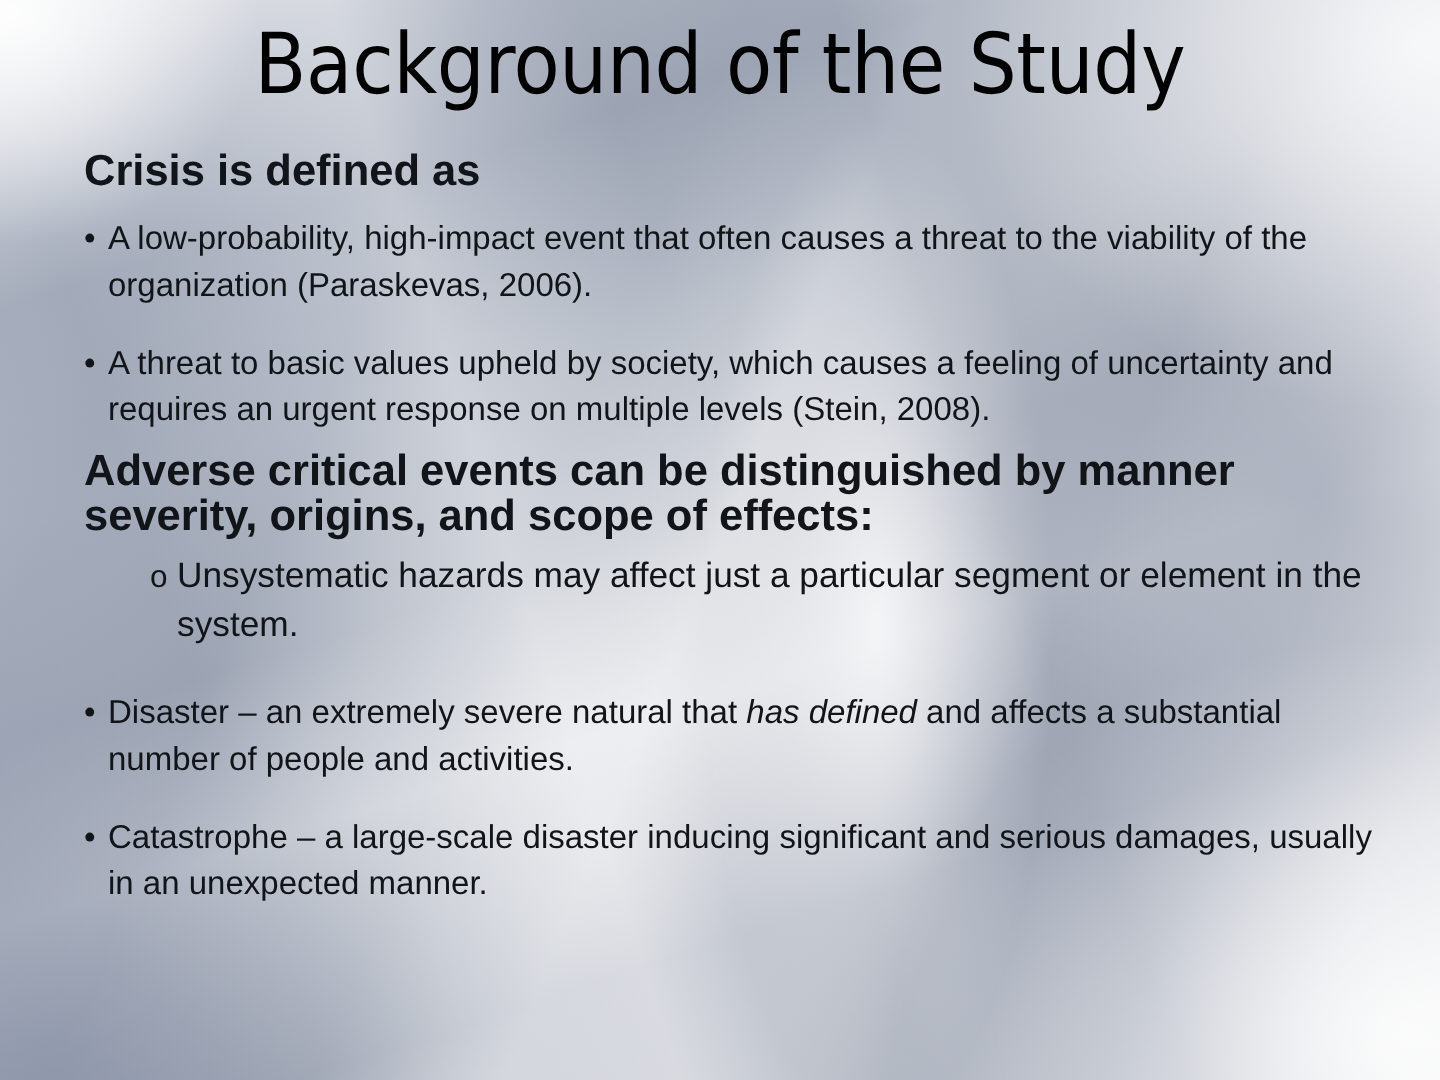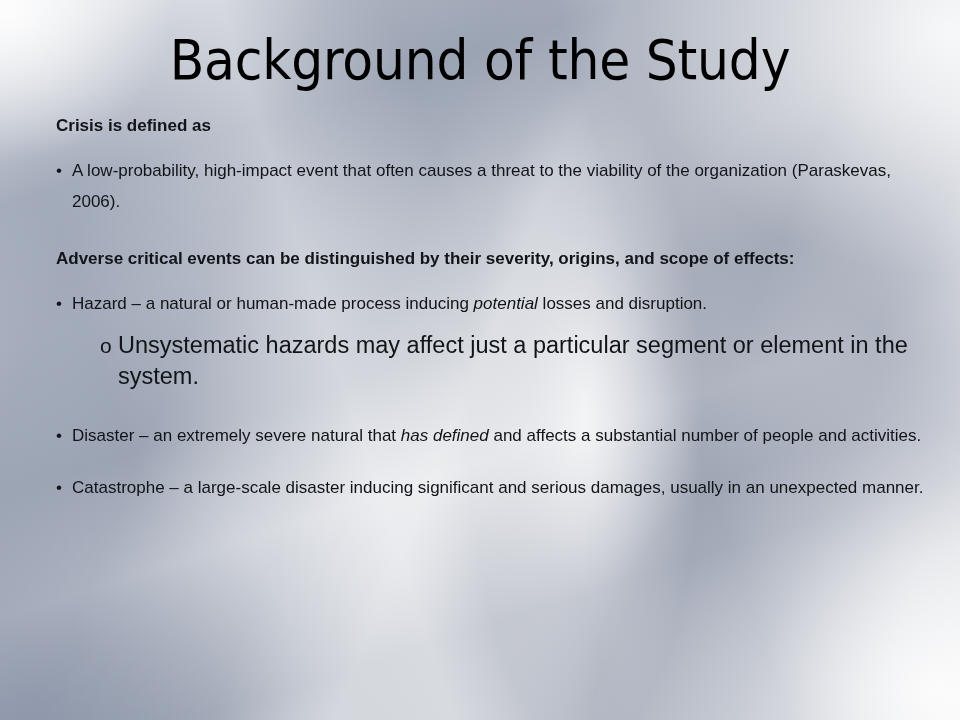--- a/index.html
+++ b/index.html
@@ -102,21 +102,21 @@
   #content {
     position: relative;
     z-index: 5;
     width: 960px;
     height: 720px;
   }
 
   .slide-title {
     position: absolute;
     left: 0;
-    top: 28px;
+    top: 12px;
     width: 960px;
     text-align: center;
     font-family: "Liberation Sans Narrow", "DejaVu Sans Condensed", "Liberation Sans", sans-serif;
     font-stretch: condensed;
     font-size: 56px;
     font-weight: 400;
     line-height: 64px;
     color: #000000;
     letter-spacing: -0.2px;
   }
@@ -126,32 +126,32 @@
     left: 56px;
     top: 95px;
     width: 868px;
     color: #111418;
     font-size: 23.5px;
     line-height: 30.5px;
   }
 
   .lvl0 {
     font-weight: bold;
-    margin: 16px 0 2px 0;
+    margin: 4px 0 2px 0;
     padding: 0;
-    font-size: 17px;
+    font-size: 29px;
     line-height: 30px;
   }
 
   .lvl1 {
     margin: 15px 0 3px 0;
     padding-left: 16px;
     text-indent: -16px;
     padding-right: 0;
-    font-size: 17px;
+    font-size: 22px;
     line-height: 30.5px;
   }
   .lvl1 .mark {
     display: inline-block;
     width: 16px;
     text-indent: 0;
   }
 
   .lvl2 {
     margin: 0 0 3px 0;
@@ -194,26 +194,26 @@
     <div class="slide-title">Background of the Study</div>
 
     <div class="body-block">
 
       <p class="lvl0">Crisis is defined as</p>
 
       <p class="lvl1"><span class="mark">•</span><span>A low-probability, high-impact event that often causes a threat to the viability of the organization (Paraskevas, 2006).</span></p>
 
       <div class="gap-sm"></div>
 
-
-      <div class="gap-sm"></div>
-
-      <p class="lvl0">Adverse critical events can be distinguished by their severity, origins, and scope of effects:</p>
-
-      <p class="lvl1"><span class="mark">•</span><span>Hazard – a natural or human-made process inducing </span><em class="ital">potential</em><span> losses and disruption.</span></p>
+      <p class="lvl1"><span class="mark">•</span><span>A threat to basic values upheld by society, which causes a feeling of uncertainty and requires an urgent response on multiple levels (Stein, 2008).</span></p>
+
+      <div class="gap-sm"></div>
+
+      <p class="lvl0">Adverse critical events can be distinguished by manner severity, origins, and scope of effects:</p>
+
 
       <div class="gap-md"></div>
 
       <p class="lvl2"><span class="mark">o</span><span>Unsystematic hazards may affect just a particular segment or element in the system.</span></p>
 
       <div class="gap-sm"></div>
 
 
       <div class="gap-md"></div>
 

